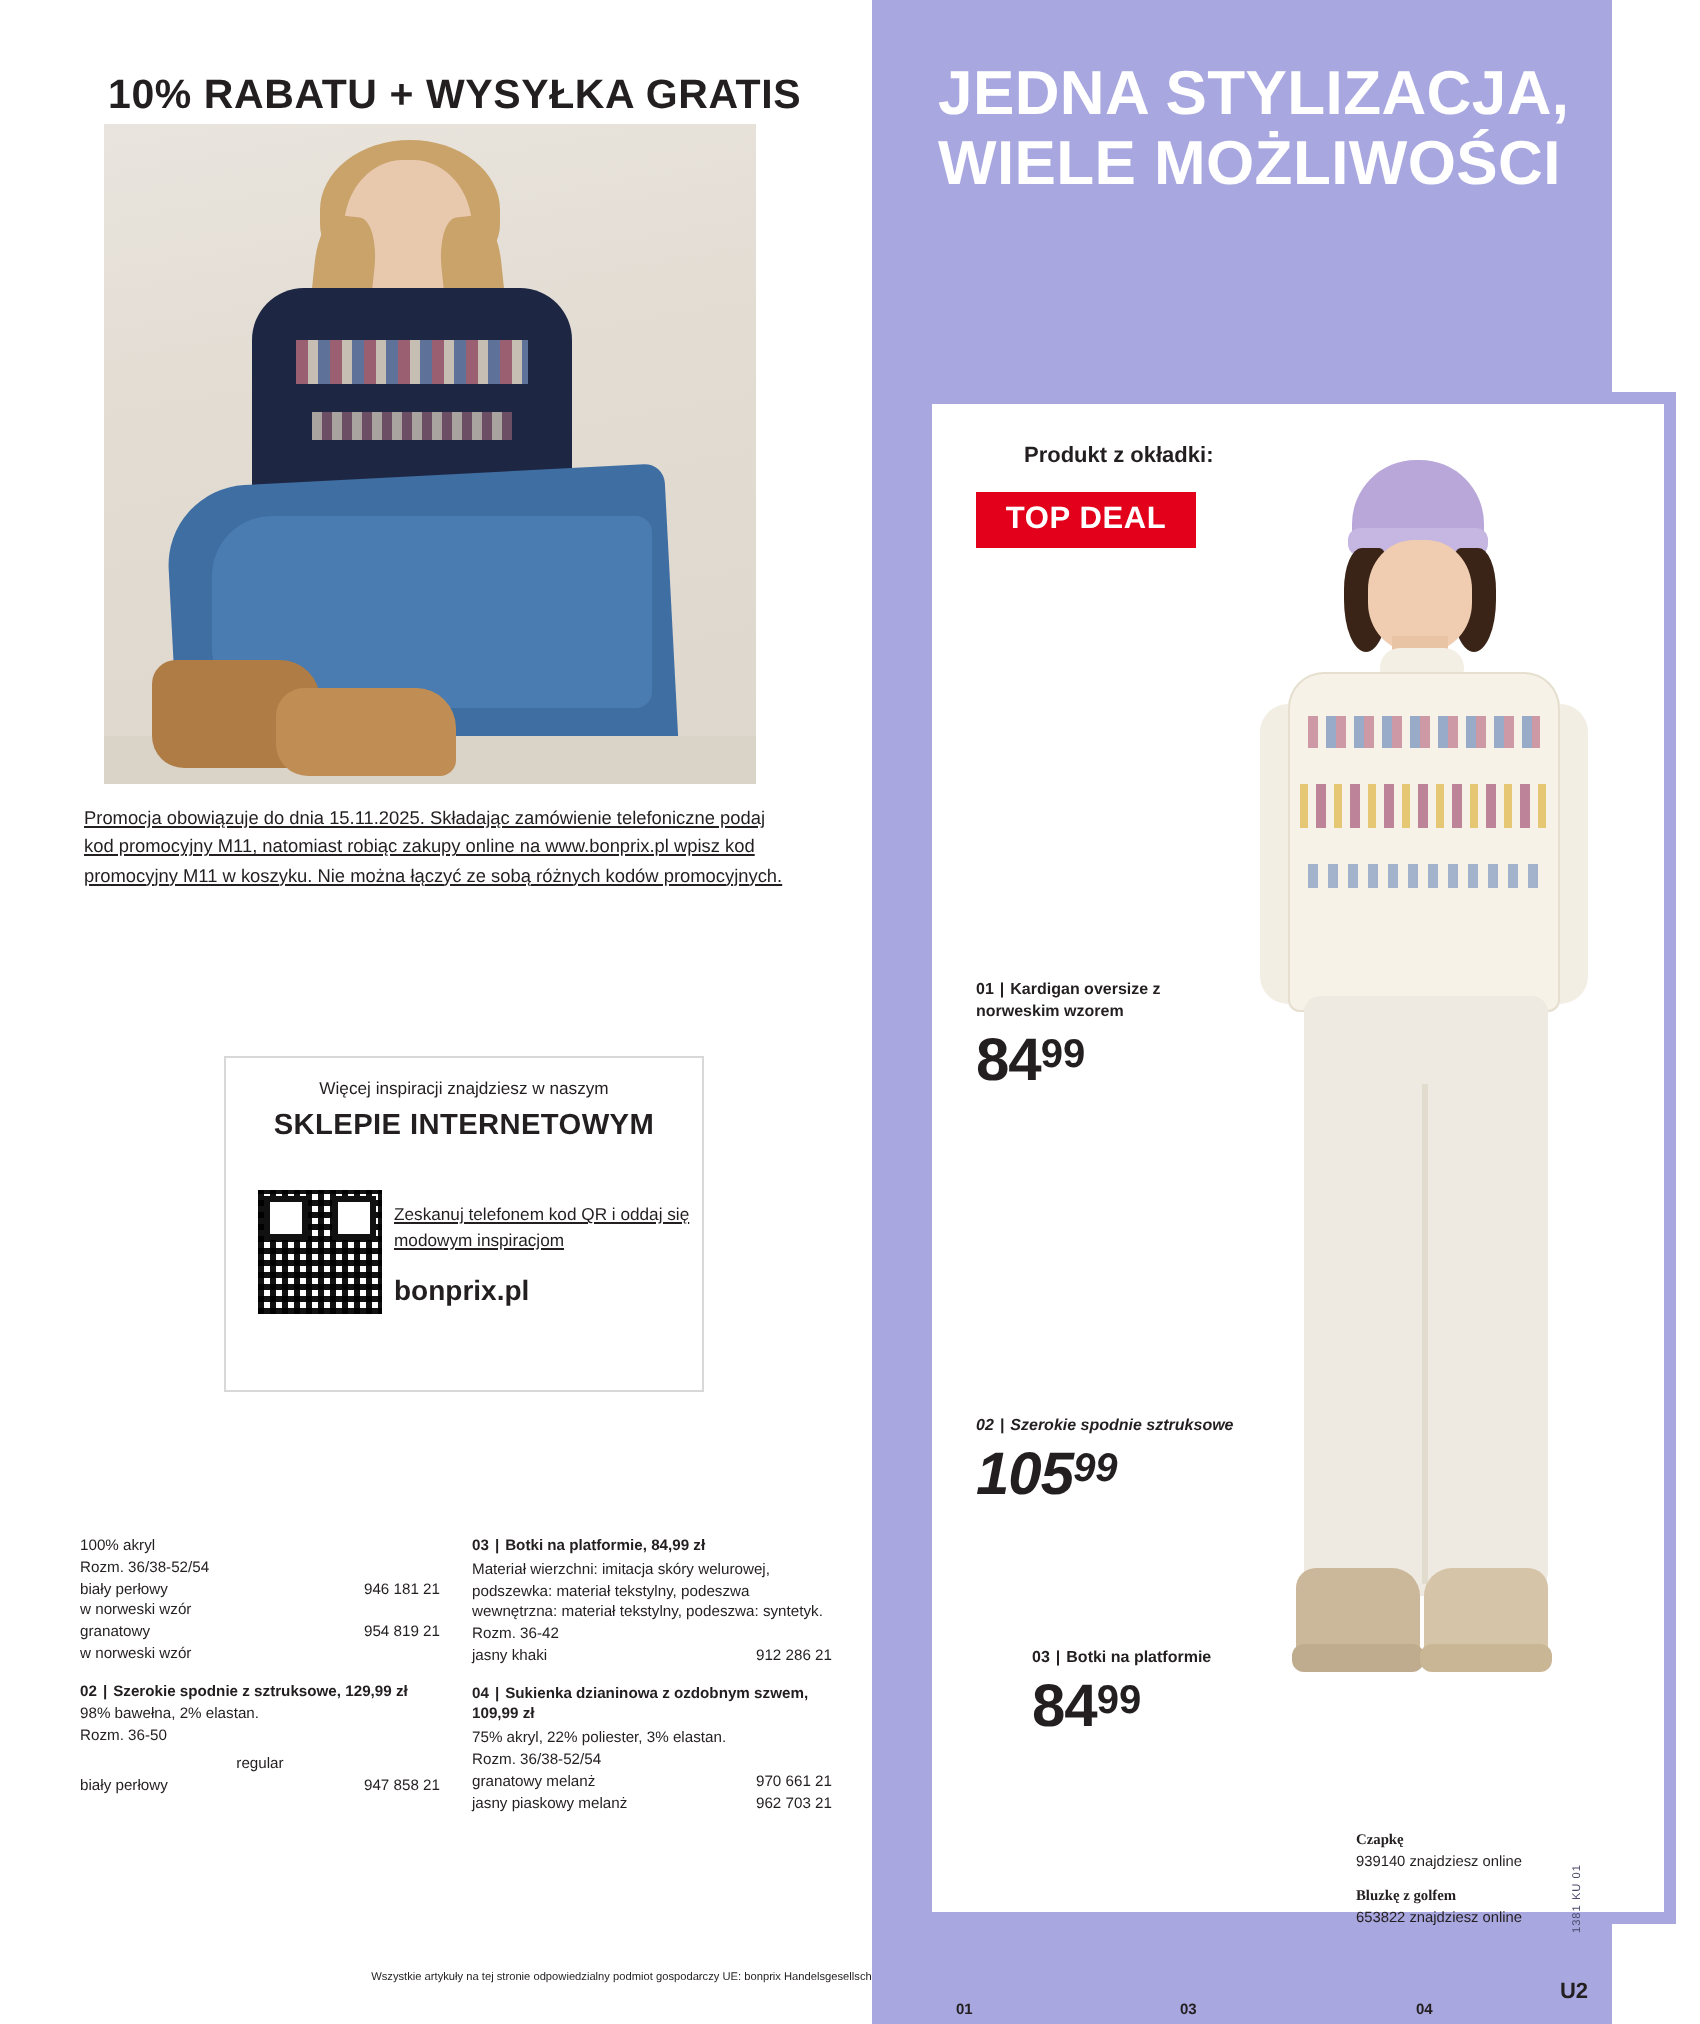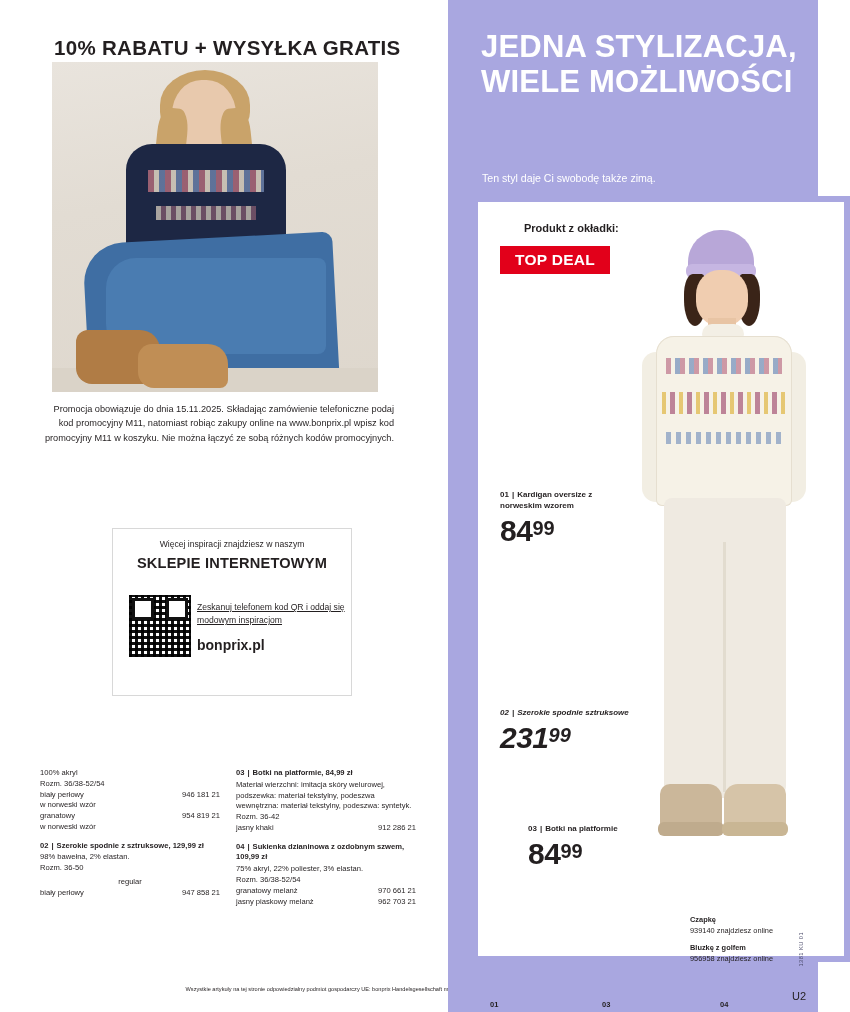--- a/index.html
+++ b/index.html
@@ -77,21 +77,21 @@
     position:absolute; left:86px; top:282px; width:90px; height:44px;
     background:#c08e55; border-radius:14px 20px 8px 16px;
   }
   .hero-photo .floorline {
     position:absolute; left:0; bottom:0; width:100%; height:24px;
     background:#dad3c8;
   }
 
   .promo-legal {
     position:absolute; left:42px; top:402px; width:352px;
-    font-size:9.2px; line-height:1.55; text-align:right; color:#231f20;
+    font-size:9.2px; line-height:1.55; text-align:left; color:#231f20;text-decoration:underline;
   }
 
   .qr-box {
     position:absolute; left:112px; top:528px; width:240px; height:168px;
     border:1px solid #d8d8d8; background:#fff;
   }
   .qr-box .qr-top {
     text-align:center; font-size:8.6px; margin-top:10px; color:#231f20;
   }
   .qr-box .qr-title {
@@ -134,21 +134,21 @@
   .det-row .code { white-space:nowrap; }
   .det-block { margin-bottom:8px; }
 
   .footer-legal {
     position:absolute; left:110px; top:986px; width:620px;
     font-size:5.6px; text-align:center; color:#231f20;
   }
 
   
   .right-col {
-    position:absolute; left:448px; top:0; width:370px; height:1012px;
+    position:absolute; left:436px; top:0; width:370px; height:1012px;
     background:#a9a7e0;
   }
   .rc-title {
     position:absolute; left:33px; top:30px; width:380px;
     font-size:31px; line-height:1.12; font-weight:bold; color:#ffffff;
     letter-spacing:.2px;
   }
   .rc-sub {
     position:absolute; left:34px; top:172px; width:380px;
     font-size:10.6px; color:#ffffff;
@@ -216,36 +216,36 @@
   .item-head .bar { margin:0 3px; }
   .price { font-family:"Liberation Sans", sans-serif; font-weight:bold; color:#231f20; line-height:1; margin-top:4px; }
   .price .int { font-size:30px; letter-spacing:-0.5px; }
   .price .dec { font-size:20px; vertical-align:super; }
 
   .item-01 { top:288px; }
   .item-02 { top:506px;font-style:italic; }
   .item-03 { top:622px;margin-left:28px; }
 
   .online-note { position:absolute; left:212px; top:712px; width:170px; font-size:7.4px; line-height:1.5; }
-  .online-note .ttl { font-weight:bold; }
+  .online-note .ttl { font-weight:bold;font-family:Liberation Serif, serif; }
 
   .thumbs { position:absolute; left:8px; top:798px; width:360px; height:140px; }
   .thumb { position:absolute; width:96px; height:116px; }
   .thumb .tnum { position:absolute; top:0; left:0; font-size:7.5px; font-weight:bold; }
   .t1 { left:4px; top:0; }
   .t2 { left:116px; top:0; }
   .t3 { left:234px; top:0; }
 
   .side-code {
     position:absolute; right:6px; top:932px; width:14px;
     font-size:5.6px; color:#4a4a6a; writing-mode:vertical-rl;
     transform:rotate(180deg); letter-spacing:.5px;
   }
   .page-num {
-    position:absolute; right:12px; bottom:10px; font-size:11px; font-weight:normal; color:#231f20;
+    position:absolute; right:12px; bottom:10px; font-size:11px; font-weight:bold; color:#231f20;
   }
 </style>
 </head>
 <body>
 
 <div class="left-col">
 
   <div class="promo-headline">10% RABATU + WYSYŁKA GRATIS</div>
 
   <div class="hero-photo">
@@ -336,21 +336,20 @@
 
     </div>
   </div>
 
   <div class="footer-legal">Wszystkie artykuły na tej stronie odpowiedzialny podmiot gospodarczy UE: bonprix Handelsgesellschaft mbH, Haldesdorfer Straße 61, 22179 Hamburg, Niemcy, E-Mail: service@bonprix.net</div>
 </div>
 
 <div class="right-col">
 
   <div class="rc-title">JEDNA STYLIZACJA, WIELE MOŻLIWOŚCI</div>
-  <div class="rc-sub">Ten styl daje Ci swobodę także zimą.</div>
 
   <div class="rc-card">
     <div class="card-inner">
 
       <div class="card-label">Produkt z okładki:</div>
       <div class="top-deal">TOP DEAL</div>
 
       <div class="photo-model pm">
         <div class="beanie"></div>
         <div class="beanie2"></div>
@@ -381,38 +380,38 @@
         <div class="price">
           <span class="int">84</span><span class="dec">99</span>
         </div>
       </div>
 
       <div class="item-block item-02">
         <div class="item-head">
           <span>02</span><span class="bar">|</span><span>Szerokie spodnie sztruksowe</span>
         </div>
         <div class="price">
-          <span class="int">231</span><span class="dec">99</span>
+          <span class="int">105</span><span class="dec">99</span>
         </div>
       </div>
 
       <div class="item-block item-03">
         <div class="item-head">
           <span>03</span><span class="bar">|</span><span>Botki na platformie</span>
         </div>
         <div class="price">
           <span class="int">84</span><span class="dec">99</span>
         </div>
       </div>
 
       <div class="online-note">
         <div class="ttl">Czapkę</div>
         <div>939140 znajdziesz online</div>
         <div class="ttl" style="margin-top:6px">Bluzkę z golfem</div>
-        <div>956958 znajdziesz online</div>
+        <div>653822 znajdziesz online</div>
       </div>
 
       <div class="thumbs">
         <div class="thumb t1">
           <div class="tnum">01</div>
 
         </div>
         <div class="thumb t2">
           <div class="tnum">03</div>
 

